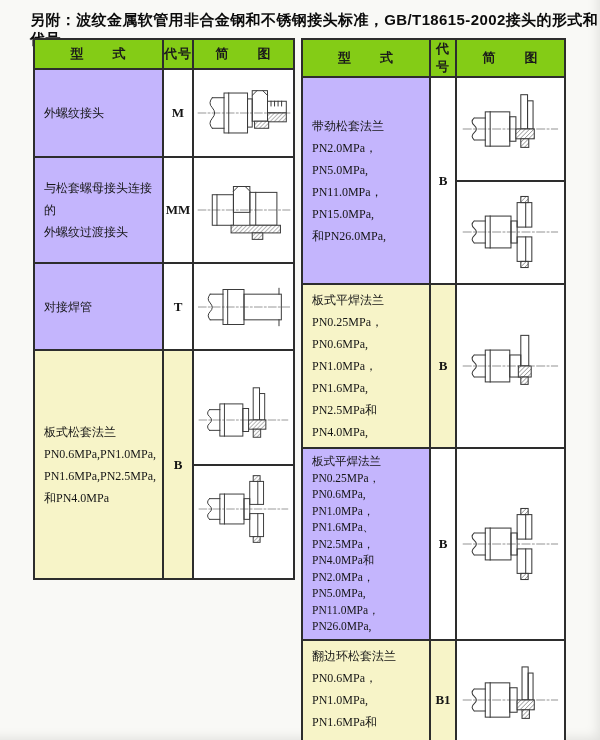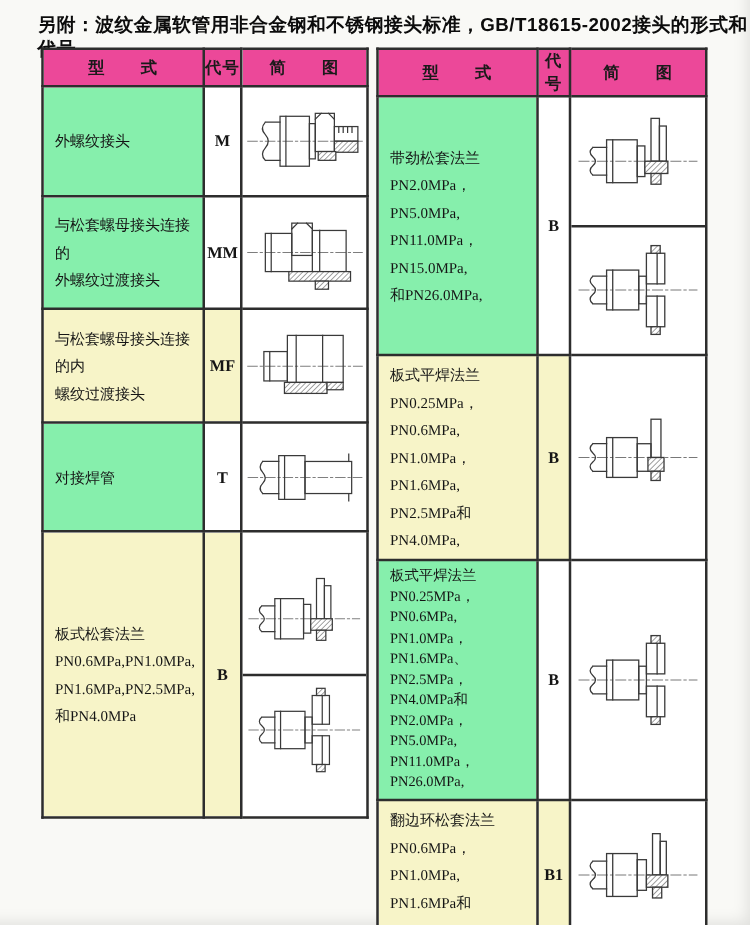--- a/index.html
+++ b/index.html
@@ -12,26 +12,26 @@
   .page{position:absolute;inset:0;box-shadow:inset -10px -10px 12px -8px rgba(0,0,0,0.10);}
   .title{
     position:absolute;left:30px;top:11px;
     font-family:"Liberation Sans","DejaVu Sans",sans-serif;
     font-weight:bold;font-size:15px;letter-spacing:.4px;color:#0c0c0c;
   }
   .tables{position:absolute;left:33px;top:38px;display:flex;gap:6px;align-items:flex-start;}
   table{border-collapse:collapse;table-layout:fixed;}
   td,th{border:2px solid #2d2d2d;padding:0;overflow:hidden;}
   th{
-    background:#ec4899;height:26px;
+    background:#84cc16;height:26px;
     font-size:13px;font-weight:bold;color:#1a1a1a;letter-spacing:1px;
   }
   td.type{
     font-size:12px;line-height:22px;text-align:left;
-    padding:4px 4px 4px 9px;white-space:pre-line;vertical-align:middle;background:#86efac;
+    padding:4px 4px 4px 9px;white-space:pre-line;vertical-align:middle;background:#c4b5fd;
   }
   td.type.tight{font-size:11.5px;line-height:16.5px;}
   td.code{
     text-align:center;vertical-align:middle;background:#fff;
     font-size:13px;font-weight:600;
   }
   tr.hl td.type, tr.hl td.code{background:#f7f4c8;}
   td.diag{background:#fff;text-align:center;vertical-align:middle;}
   .duo{display:flex;flex-direction:column;width:100%;}
   .duo > div{flex:1;display:flex;align-items:center;justify-content:center;}
@@ -87,56 +87,39 @@
             <path d="M94 30 l8 -8 M120 30 l-8 -8"></path>
             <rect x="120" y="40" width="32" height="20"></rect>
             <path d="M126 40 v8 M132 40 v8 M138 40 v8 M144 40 v8"></path>
             <rect class="h" x="120" y="60" width="32" height="15"></rect>
             <rect class="h" x="98" y="74" width="24" height="12"></rect>
           </svg>
         </td>
       </tr>
 
 
-      <tr style="height:90px">
+      <tr style="height:106px">
         <td class="type">与松套螺母接头连接的
 外螺纹过渡接头</td>
         <td class="code">MM</td>
         <td class="diag">
           <svg class="diagram" width="94" height="74" viewBox="0 0 160 120">
             <line class="cl" x1="2" y1="60" x2="158" y2="60"></line>
             <rect x="26" y="34" width="36" height="52"></rect>
                 <line x1="34" y1="34" x2="34" y2="86"></line>
             <rect x="62" y="20" width="28" height="44"></rect>
             <path d="M62 28 l8 -8 M90 28 l-8 -8"></path>
             <rect x="90" y="30" width="46" height="56"></rect>
                 <line x1="100" y1="30" x2="100" y2="86"></line>
             <rect class="h" x="58" y="86" width="84" height="13"></rect>
             <rect class="h" x="94" y="99" width="18" height="11"></rect>
           </svg>
         </td>
       </tr>
 
-      <tr style="height:91px" class="hl">
-        <td class="type">与松套螺母接头连接的内
-螺纹过渡接头</td>
-        <td class="code">MF</td>
-        <td class="diag">
-          <svg class="diagram" width="94" height="74" viewBox="0 0 160 120">
-            <line class="cl" x1="2" y1="60" x2="158" y2="60"></line>
-            <rect x="24" y="40" width="32" height="40"></rect>
-                <line x1="32" y1="40" x2="32" y2="80"></line>
-            <rect x="56" y="18" width="76" height="64"></rect>
-            <line x1="68" y1="18" x2="68" y2="82"></line>
-                <line x1="104" y1="18" x2="104" y2="82"></line>
-            <rect class="h" x="52" y="82" width="58" height="15"></rect>
-            <rect class="h" x="110" y="82" width="22" height="10"></rect>
-          </svg>
-        </td>
-      </tr>
 
       <tr style="height:87px">
         <td class="type">对接焊管</td>
         <td class="code">T</td>
         <td class="diag">
           <svg class="diagram" width="94" height="70" viewBox="0 0 160 120">
             <line class="cl" x1="2" y1="60" x2="158" y2="60"></line>
             <path d="M22 38 q-7 8 0 15 q7 8 0 15 q-7 7 0 14 M22 38 H44 M22 82 H44"></path>
             <rect x="44" y="30" width="36" height="60"></rect>
                 <line x1="52" y1="30" x2="52" y2="90"></line>

